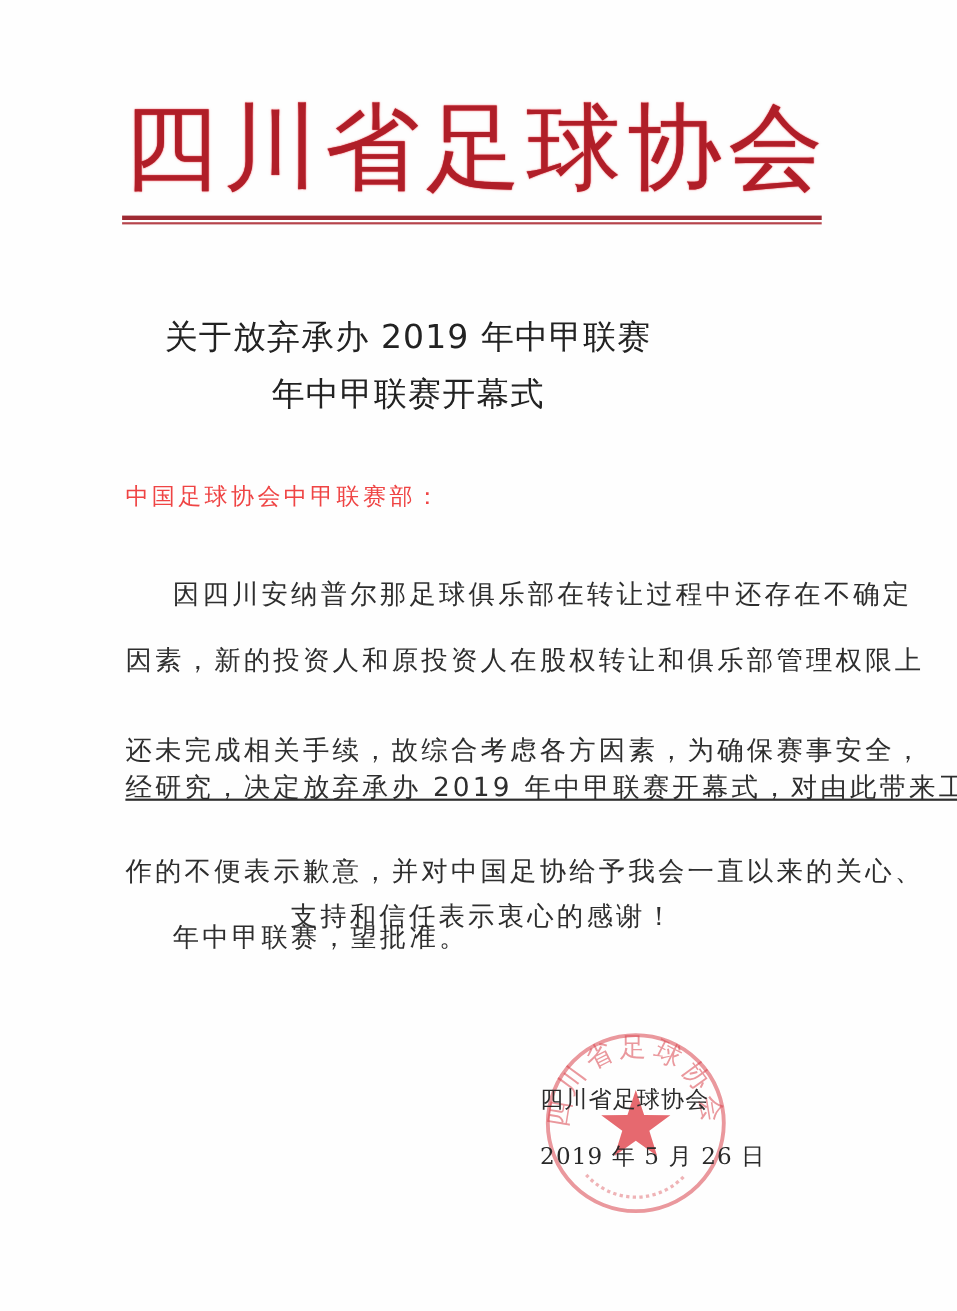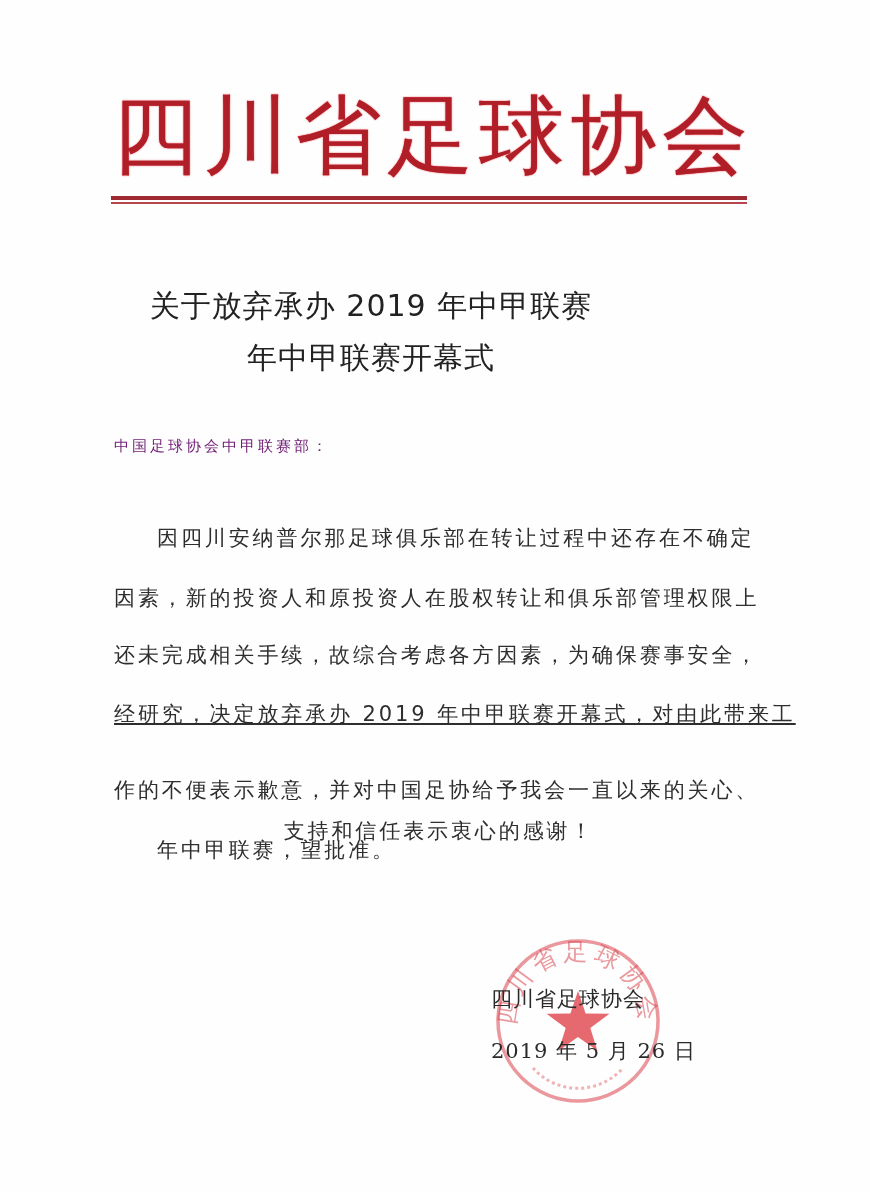--- a/index.html
+++ b/index.html
@@ -54,30 +54,30 @@
       letter-spacing: 1px;
     }
     .doc-title.l1 { top: 286px; }
     .doc-title.l2 { top: 338px; }
 
     .addressee {
       position: absolute;
       left: 114px;
       top: 437px;
       font-family: Liberation Sans, sans-serif;
-      font-size: 15px;
-      color: #701a75;
+      font-size: 21px;
+      color: #ef4444;
       letter-spacing: 3px;
     }
     .body-line {
       position: absolute;
       left: 114px;
       width: 650px;
       font-family: "DejaVu Sans", "Liberation Sans", sans-serif;
-      font-size: 21px;
+      font-size: 24px;
       color: #2e2e2e;
       letter-spacing: 2.9px;
       white-space: nowrap;
     }
     .body-line.indent { left: 157px; }
 
     .seal {
       position: absolute;
       left: 493px;
       top: 936px;
@@ -118,21 +118,21 @@
 <div class="rule thick"></div>
 <div class="rule thin"></div>
 
 <div class="doc-title l1">关于放弃承办 2019 年中甲联赛</div>
 <div class="doc-title l2">年中甲联赛开幕式</div>
 
 <div class="addressee">中国足球协会中甲联赛部：</div>
 
 <div class="body-line indent" style="top:524px;">因四川安纳普尔那足球俱乐部在转让过程中还存在不确定</div>
 <div class="body-line" style="top:584px;">因素，新的投资人和原投资人在股权转让和俱乐部管理权限上</div>
-<div class="body-line" style="top:641px;font-family:Liberation Mono, monospace;">还未完成相关手续，故综合考虑各方因素，为确保赛事安全，</div>
+<div class="body-line" style="top:666px;font-family:Liberation Mono, monospace;">还未完成相关手续，故综合考虑各方因素，为确保赛事安全，</div>
 <div class="body-line" style="top:700px;text-decoration:underline;">经研究，决定放弃承办 2019 年中甲联赛开幕式，对由此带来工</div>
 <div class="body-line" style="top:736px;margin-top:40px;">作的不便表示歉意，并对中国足协给予我会一直以来的关心、</div>
 <div class="body-line" style="top:796px; top:817px;text-align:center;">支持和信任表示衷心的感谢！</div>
 <div class="body-line indent" style="top:855px; top:836px;">年中甲联赛，望批准。</div>
 
 <svg class="seal" viewBox="0 0 170 170">
   <defs>
     <path id="sealArc" d="M 28 110 A 62 62 0 1 1 142 110"></path>
     <path id="sealArcBottom" d="M 40 132 A 60 60 0 0 0 130 132"></path>
   </defs>

